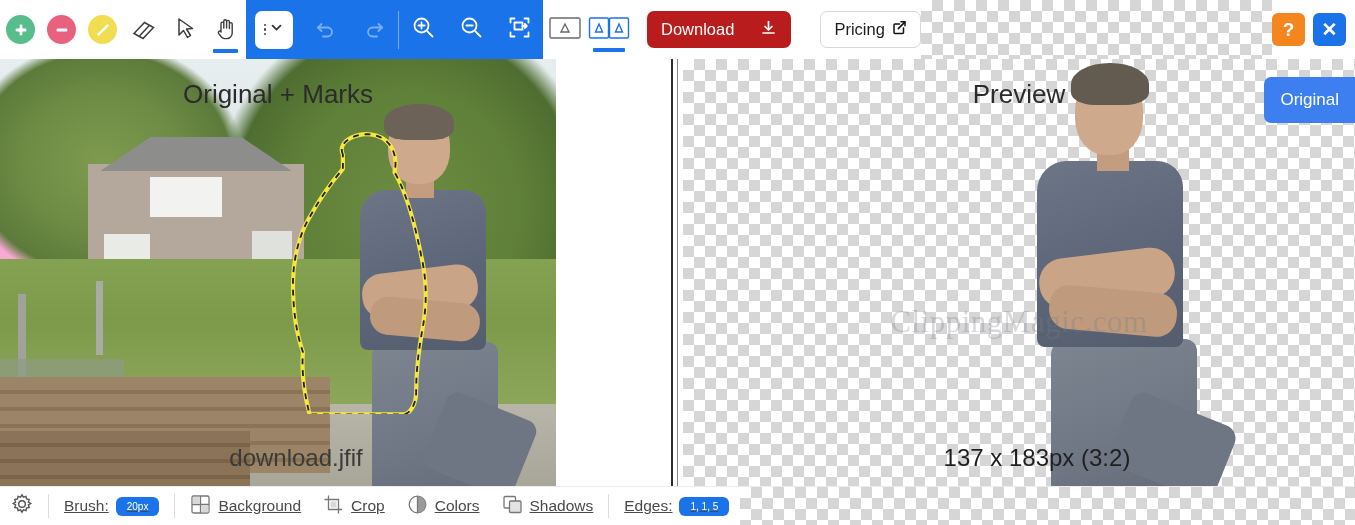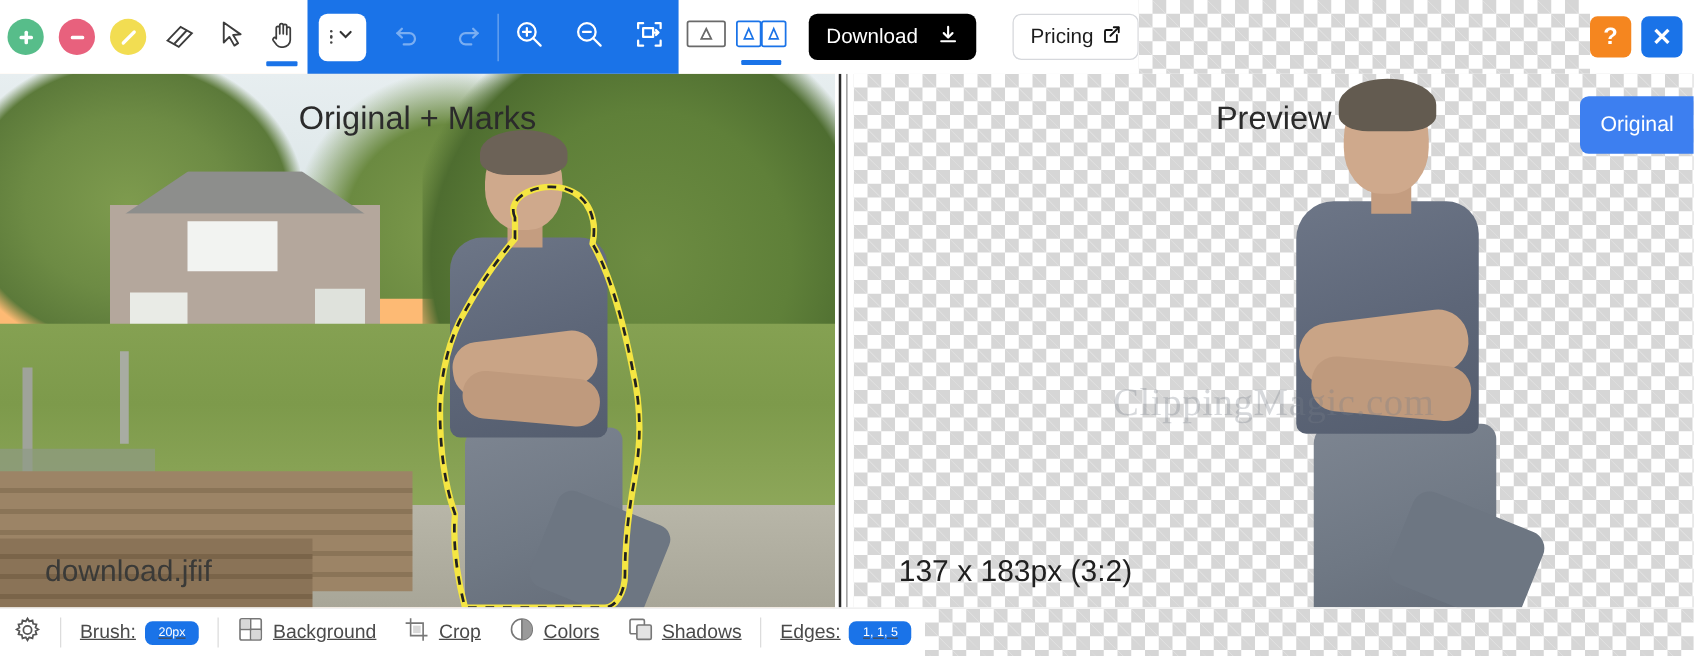--- a/index.html
+++ b/index.html
@@ -63,23 +63,23 @@
   .view-btn {
     position: relative; width: 44px; height: 59px;
     display: flex; align-items: center; justify-content: center; cursor: pointer;
   }
   .view-btn.active::after {
     content: ""; position: absolute; bottom: 7px; left: 6px; right: 6px;
     height: 4px; background: #1a73e8; border-radius: 1px;
   }
 
   .btn-download {
-    background: #000000; color: #fff; border: none; border-radius: 7px;
+    background: #b91c1c; color: #fff; border: none; border-radius: 7px;
     height: 37px; padding: 4px 14px; font-size: 16.5px; cursor: pointer;
-    display: flex; align-items: center; gap: 16px;
+    display: flex; align-items: center; gap: 26px;
     font-family: "Liberation Sans", sans-serif;
   }
   .btn-pricing {
     background: #fff; color: #1c1c1c; border: 1px solid #d6d8dc; border-radius: 7px;
     height: 37px; padding: 0 13px; font-size: 16.5px; cursor: pointer;
     display: flex; align-items: center; gap: 7px;
     font-family: "Liberation Sans", sans-serif;
   }
   .tb-spacer { flex: 1; height: 59px; }
   .tb-right { display: flex; align-items: center; gap: 8px; padding-right: 9px; height: 59px; }
@@ -89,22 +89,22 @@
     color: #fff; font-size: 19px; font-weight: bold;
     font-family: "Liberation Sans", sans-serif;
   }
   .sq-help { background: #f5861f; }
   .sq-close { background: #1a73e8; }
 
   
   #canvas-area { position: absolute; top: 59px; left: 0; width: 1355px; height: 427px; }
 
   #pane-left {
-    position: absolute; left: 0; top: 0; width: 668px; height: 427px;
-    overflow: hidden; background: #fdba74;
+    position: absolute; left: 0; top: 0; width: 556px; height: 427px;
+    overflow: hidden; background: #f9a8d4;
   }
   #photo { position: absolute; inset: 0; }
 
   
   .sky  { position:absolute; left:0; top:0; width:100%; height:34%;
           background: linear-gradient(180deg,#e7eef0 0%,#dfe8ea 60%,#cfd9d2 100%); }
   .tree-l { position:absolute; left:-10px; top:-14px; width:250px; height:215px;
             background: radial-gradient(ellipse at 45% 55%, #7e9b4e 0%, #6d8b44 42%, #5c7a3a 66%, rgba(92,122,58,0) 73%); }
   .tree-r { position:absolute; right:-30px; top:-24px; width:360px; height:360px;
             background: radial-gradient(ellipse at 50% 48%, #6d8c42 0%, #5f8039 45%, #4e6d30 68%, rgba(78,109,48,0) 76%); }
@@ -168,21 +168,21 @@
     font-size: 31px; color: rgba(120,125,135,.30); letter-spacing: .5px;
     font-family: "Liberation Serif", serif; user-select:none; pointer-events:none;
   }
 
   .pane-title {
     position: absolute; top: 20px; width: 100%; text-align: center;
     font-size: 26px; color: #2b2b2b; pointer-events: none;
     font-family: "Liberation Sans", sans-serif;
   }
   .pane-caption {
-    position: absolute; bottom: 14px; width: 100%; text-align: left;
+    position: absolute; bottom: 14px; width: 100%; text-align: center;
     font-size: 24px; color: #1f1f1f; pointer-events: none;
     font-family: "Liberation Sans", sans-serif;
     padding-left: 36px;
   }
   #filename-label { color: #3a3a38; }
 
   .btn-original {
     position: absolute; right: 0; top: 18px;
     background: #3d7ff0; color: #fff; border: none;
     border-radius: 7px 0 0 7px; height: 46px; padding: 0 16px;

